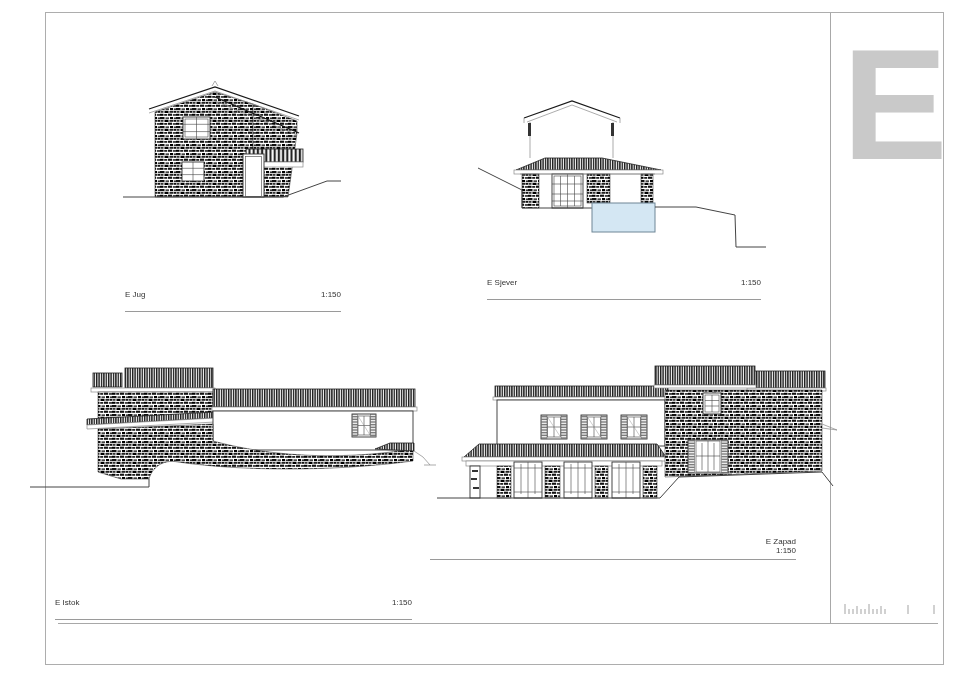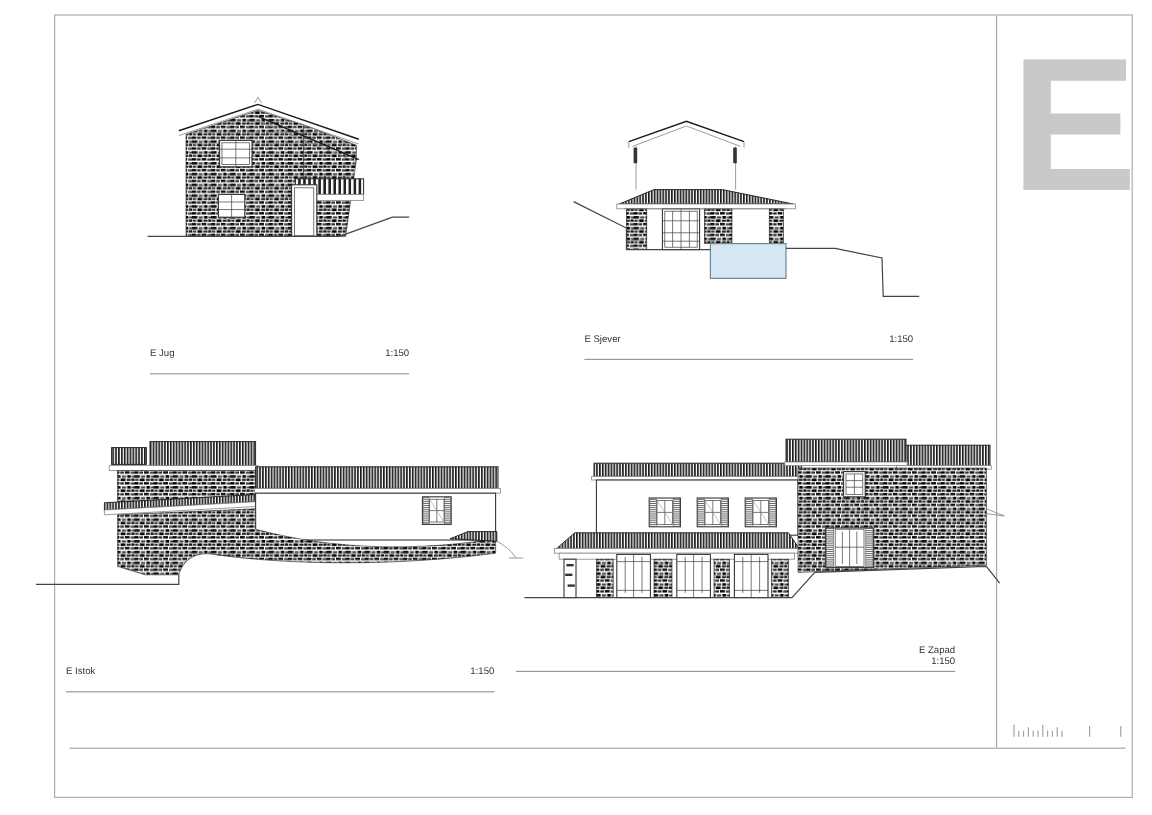--- a/index.html
+++ b/index.html
@@ -10,21 +10,21 @@
   .divider-v{position:absolute;left:830px;top:13px;width:1px;height:610px;background:#a8a8a8;}
   .divider-h{position:absolute;left:58px;top:623px;width:880px;height:1px;background:#a8a8a8;}
   .rev-letter{position:absolute;left:845px;top:34px;width:100px;height:140px;
               display:flex;align-items:center;justify-content:center;
               font-size:158px;font-weight:bold;color:#c9c9c9;line-height:1;}
   .label-row{position:absolute;display:flex;justify-content:space-between;align-items:flex-end;
              border-bottom:1px solid #9a9a9a;padding-bottom:12px;height:10px;
              font-size:8px;color:#333;line-height:9px;}
   .lbl-jug{left:125px;top:289px;width:216px;}
   .lbl-sjever{left:487px;top:277px;width:274px;}
-  .lbl-istok{left:55px;top:554px;width:357px;}
+  .lbl-istok{left:55px;top:597px;width:357px;}
   .lbl-zapad{left:430px;top:537px;width:366px;flex-direction:column;}
   svg.sheet{position:absolute;left:0;top:0;}
   .stone{fill:url(#stonePat);stroke:#222;stroke-width:0.5;}
   .tiles{fill:url(#tilePat);stroke:#222;stroke-width:0.8;}
   .rail{fill:url(#railPat);stroke:#222;stroke-width:0.8;}
   .louv{fill:url(#louvPat);stroke:#555;stroke-width:0.5;}
   .white{fill:#ffffff;stroke:#333;stroke-width:0.9;}
   .fascia{fill:#ffffff;stroke:#8a8a8a;stroke-width:0.7;}
   .inkline{stroke:#1a1a1a;stroke-width:1.2;fill:none;}
   .thinline{stroke:#888;stroke-width:0.7;fill:none;}

